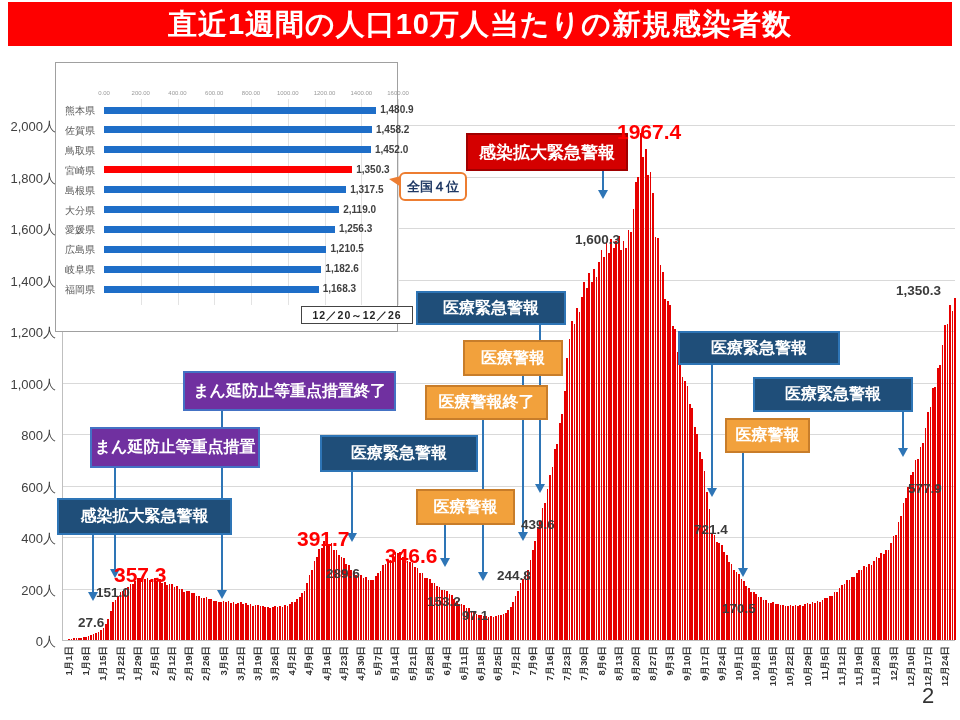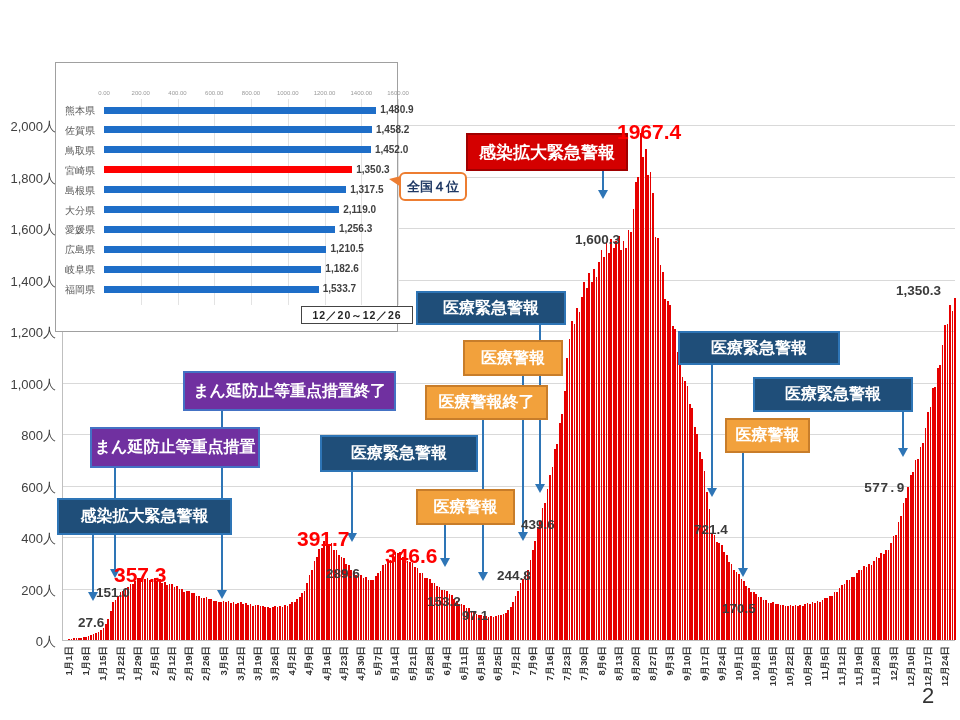--- a/index.html
+++ b/index.html
@@ -46,20 +46,21 @@
            border:2px solid #ED7D31;border-radius:6px;color:#1F3864;font-size:13px;font-weight:bold;
            text-align:center;line-height:25px;z-index:55;white-space:nowrap;}
   #callout-tail{position:absolute;left:-12px;top:2px;width:0;height:0;border-top:3px solid transparent;
            border-bottom:8px solid transparent;border-right:12px solid #ED7D31;}
   #pagenum{position:absolute;left:922px;top:683px;font-size:22px;color:#333;z-index:60;}
 </style>
 </head>
 <body>
 
 <div id="root">
+  <div id="banner">直近1週間の人口10万人当たりの新規感染者数</div>
 
   <div id="chart">
     <div id="gridlines">
         <div class="grid" style="left: 62px; top: 588.5px; width: 893px;"></div>
         <div class="grid" style="left: 62px; top: 537px; width: 893px;"></div>
         <div class="grid" style="left: 62px; top: 485.5px; width: 893px;"></div>
         <div class="grid" style="left: 62px; top: 434px; width: 893px;"></div>
         <div class="grid" style="left: 62px; top: 382.5px; width: 893px;"></div>
         <div class="grid" style="left: 62px; top: 331px; width: 893px;"></div>
         <div class="grid" style="left: 62px; top: 279.5px; width: 893px;"></div>
@@ -481,21 +482,21 @@
         <div class="vlabel plain" style="left: 326px; top: 549px;">289.6</div>
         <div class="vlabel red" style="left: 385px; top: 527px;">346.6</div>
         <div class="vlabel plain" style="left: 427px; top: 577px;">153.2</div>
         <div class="vlabel plain" style="left: 462px; top: 591px;">97.1</div>
         <div class="vlabel plain" style="left: 497px; top: 551px;">244.8</div>
         <div class="vlabel plain" style="left: 521px; top: 500px;">439.6</div>
         <div class="vlabel plain" style="left: 575px; top: 215px;">1,600.3</div>
         <div class="vlabel red" style="left: 617px; top: 103px;">1967.4</div>
         <div class="vlabel plain" style="left: 694px; top: 505px;">721.4</div>
         <div class="vlabel plain" style="left: 722px; top: 584px;">170.5</div>
-        <div class="vlabel plain" style="left: 864px; top: 464px; font-family: Liberation Mono, monospace;">577.9</div>
+        <div class="vlabel plain" style="left: 908px; top: 464px;">577.9</div>
         <div class="vlabel plain" style="left: 896px; top: 266px;">1,350.3</div>
       </div>
     <div id="ylabels">
         <div class="ylab" style="left: 1px; top: 633px;">0人</div>
         <div class="ylab" style="left: 1px; top: 581.5px;">200人</div>
         <div class="ylab" style="left: 1px; top: 530px;">400人</div>
         <div class="ylab" style="left: 1px; top: 478.5px;">600人</div>
         <div class="ylab" style="left: 1px; top: 427px;">800人</div>
         <div class="ylab" style="left: 1px; top: 375.5px;">1,000人</div>
         <div class="ylab" style="left: 1px; top: 324px;">1,200人</div>
@@ -601,21 +602,21 @@
         <div class="ibar" style="left: 48px; top: 162.9px; width: 230.908px;"></div>
         <div class="ival" style="left: 282.908px; top: 160.4px;">1,256.3</div>
         <div class="iplab" style="left: 2px; top: 180.3px;">広島県</div>
         <div class="ibar" style="left: 48px; top: 182.8px; width: 222.49px;"></div>
         <div class="ival" style="left: 274.49px; top: 180.3px;">1,210.5</div>
         <div class="iplab" style="left: 2px; top: 200.2px;">岐阜県</div>
         <div class="ibar" style="left: 48px; top: 202.7px; width: 217.362px;"></div>
         <div class="ival" style="left: 269.362px; top: 200.2px;">1,182.6</div>
         <div class="iplab" style="left: 2px; top: 220.1px;">福岡県</div>
         <div class="ibar" style="left: 48px; top: 222.6px; width: 214.734px;"></div>
-        <div class="ival" style="left: 266.734px; top: 220.1px;">1,533.7</div>
+        <div class="ival" style="left: 266.734px; top: 220.1px;">1,168.3</div>
       </div>
     <div id="inset-period">12／20～12／26</div>
   </div>
 
   <div id="callout">
     <div id="callout-tail"></div>
     <span>全国４位</span>
   </div>
 
   <div id="pagenum">2</div>

